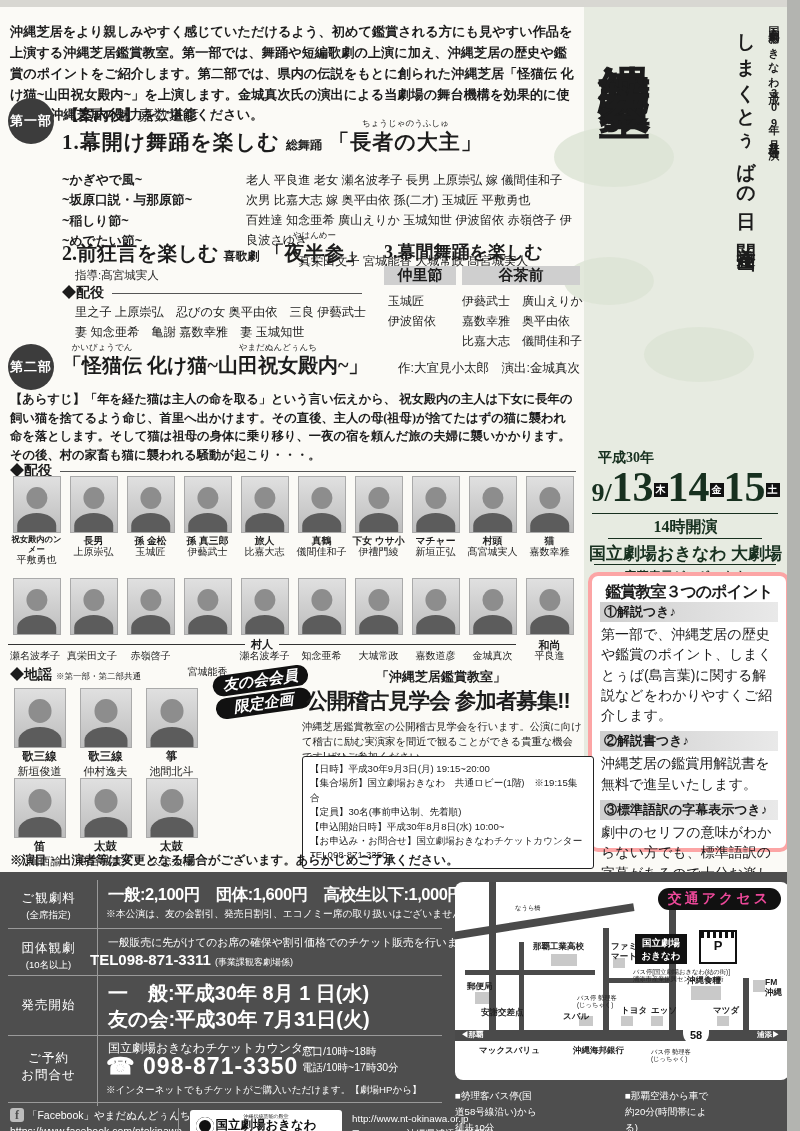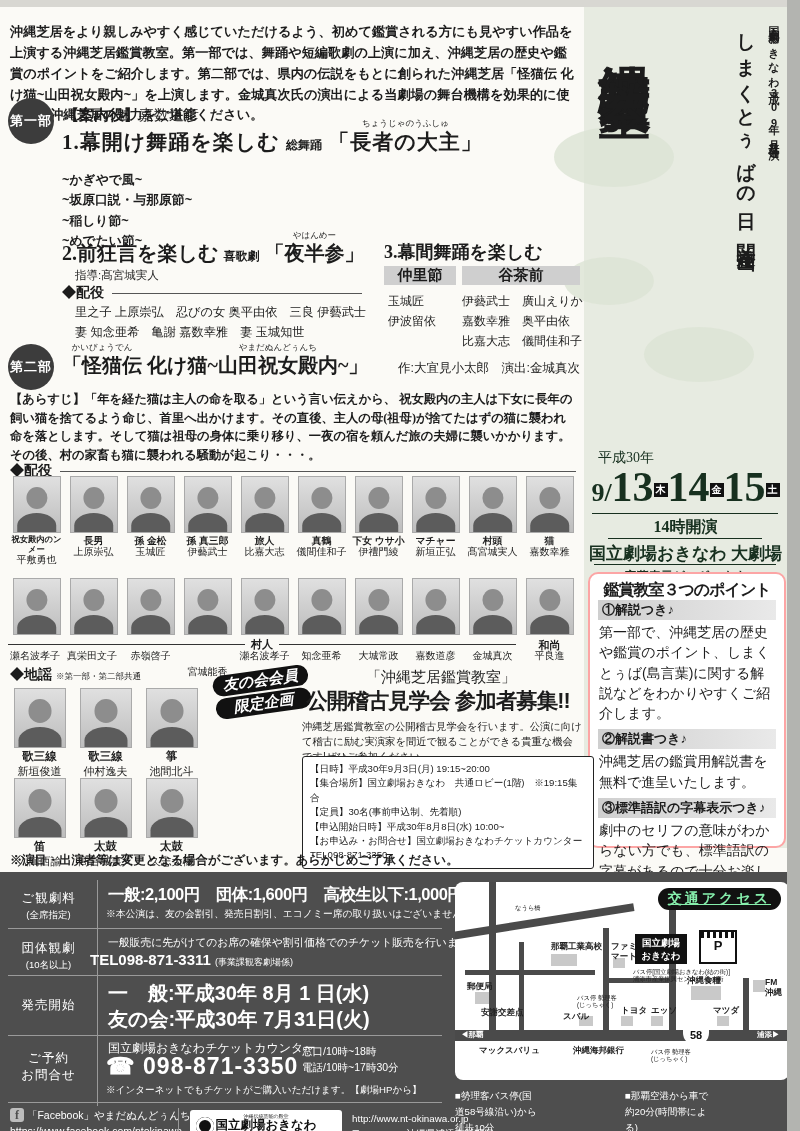--- a/index.html
+++ b/index.html
@@ -11,33 +11,33 @@
   .scan-top{left:0;top:0;width:800px;height:7px;background:#d8d7d2;}
   .scan-right{right:0;top:0;width:13px;height:1131px;background:#b3b4b0;}
   
   #rightcol{left:584px;top:7px;width:203px;height:841px;background:#e7ebe1;}
   .pattern{position:absolute;border-radius:50%;background:#dce3d5;opacity:.8;}
   .vert{writing-mode:vertical-rl;text-orientation:upright;}
   .edge-vert{right:6px;top:10px;font-size:11px;letter-spacing:2px;font-weight:700;}
   .sub-vert{right:28px;top:12px;font-size:19px;font-weight:900;letter-spacing:4px;}
   .title-vert{left:14px;top:16px;font-size:52px;font-weight:900;letter-spacing:3px;line-height:1;}
   .dateblock{left:0;top:442px;width:203px;text-align:center;color:#17301f;}
-  .era{position:absolute;left:14px;top:0;font-size:14px;font-weight:400;}
+  .era{position:absolute;left:14px;top:0;font-size:14px;font-weight:700;}
   .dateline{position:absolute;left:0;top:14px;width:203px;font-weight:900;}
   .dnum{font-size:42px;}.dslash{font-size:26px;}
   .wk{display:inline-block;background:#111;color:#fff;font-size:10px;width:14px;height:14px;line-height:14px;vertical-align:8px;font-weight:700;}
   .du{position:absolute;left:8px;top:64px;width:186px;border-top:1.5px solid #17301f;}
   .dtime{position:absolute;left:0;top:68px;width:203px;font-size:16px;font-weight:900;}
   .du2{position:absolute;left:24px;top:89px;width:154px;border-top:1px solid #17301f;}
   .dvenue{position:absolute;left:0;top:93px;width:203px;font-size:17px;font-weight:900;}
   .du3{position:absolute;left:10px;top:115px;width:182px;border-top:1px solid #17301f;}
   .dcap{position:absolute;left:0;top:119px;width:203px;font-size:12px;font-weight:900;}
   .dnote{position:absolute;left:0;top:138px;width:203px;font-size:8.5px;color:#333;}
   
-  #pointsbox{left:588px;top:572px;width:194px;height:272px;background:#fff;border:2px solid #fca5a5;border-radius:10px;}
+  #pointsbox{left:588px;top:572px;width:194px;height:272px;background:#fff;border:4px solid #fca5a5;border-radius:10px;}
   .pt-title{position:absolute;left:0;top:6px;width:100%;text-align:center;font-size:16px;font-weight:900;letter-spacing:-1px;}
   .pt-head{font-size:13px;font-weight:900;background:linear-gradient(90deg,#cfcfcf,#e9e9e9);padding:1px 4px;margin:6px 8px 2px 8px;}
   .pt-body{font-size:14px;line-height:1.45;margin:0 9px;}
   
   .intro{left:10px;top:22px;width:566px;font-size:13.2px;font-weight:700;line-height:1.58;}
   .badge{width:46px;height:46px;border-radius:50%;background:#3c3c3c;color:#fff;
     font-size:13px;font-weight:900;text-align:center;line-height:46px;letter-spacing:1px;}
   .guide{left:64px;top:106px;font-size:15px;}
   .guide b{font-weight:900;}
   .h1a{left:62px;top:128px;font-size:21px;font-weight:900;letter-spacing:1px;}
@@ -73,21 +73,21 @@
   .jhead{left:10px;top:666px;font-size:14px;font-weight:900;}
   .jnote{font-size:8.5px;font-weight:400;}
   .jcell{position:absolute;width:63px;text-align:center;}
   .jcell .photo{width:50px;height:58px;margin:0 auto;}
   .jrole{font-size:11.5px;font-weight:900;margin-top:1px;}
   .jname{font-size:11px;}
   
   .tbadge{left:214px;top:668px;width:96px;transform:rotate(-8deg);text-align:center;}
   .tbadge div{background:#111;color:#fff;font-weight:900;font-style:italic;border-radius:14px;padding:1px 6px;margin:2px 0;}
   .tb1{font-size:15px;}.tb2{font-size:15px;}
-  .ttitle1{left:300px;top:668px;width:282px;text-align:center;font-size:15px;font-weight:400;}
+  .ttitle1{left:300px;top:668px;width:282px;text-align:center;font-size:13px;font-weight:700;}
   .ttitle2{left:292px;top:686px;width:292px;text-align:center;font-size:21.5px;font-weight:900;letter-spacing:-1px;}
   .tlead{left:302px;top:720px;width:280px;font-size:10.3px;line-height:1.45;}
   .tbox{left:302px;top:756px;width:276px;border:1.5px solid #222;border-radius:3px;padding:5px 7px;font-size:9.6px;line-height:1.5;background:#fff;}
   .disclaimer{left:10px;top:852px;font-size:12.3px;font-weight:900;}
   
   #band{left:0;top:872px;width:800px;height:259px;background:#4e4e4e;color:#fff;}
   .vline{position:absolute;left:97px;top:8px;width:1px;height:226px;background:#9a9a9a;}
   .hline{position:absolute;left:8px;width:434px;height:1px;background:#9a9a9a;}
   .rowlabel{position:absolute;left:0;width:97px;text-align:center;font-size:12.5px;letter-spacing:1px;}
   .rowlabel small{font-size:9.5px;letter-spacing:0;}
@@ -110,22 +110,22 @@
   .logobox{position:absolute;left:190px;top:214px;width:152px;height:32px;background:#fff;color:#111;border-radius:3px;text-align:center;}
   .logodot{position:absolute;left:6px;top:7px;width:18px;height:18px;border-radius:50%;background:#111;box-shadow:inset 0 0 0 3px #fff,inset 0 0 0 6px #111;}
   .logotop{font-size:5px;line-height:1.2;margin-top:3px;}
   .logomain{font-size:12.5px;font-weight:900;line-height:1.1;}
   .urlblk{position:absolute;left:352px;top:216px;font-size:9.8px;line-height:1.5;}
   
   #mapcard{position:absolute;left:455px;top:10px;width:334px;height:198px;background:#fff;border-radius:8px;color:#111;overflow:hidden;}
   .road{position:absolute;background:#4a4a4a;}
   .maplbl{position:absolute;font-size:8.5px;font-weight:700;color:#222;line-height:1.15;}
   .tiny{font-size:6.3px;font-weight:400;}
-  .mtitle{position:absolute;right:8px;top:6px;background:#111;color:#86efac;font-size:14px;font-weight:900;
-    letter-spacing:3px;padding:2px 10px;border-radius:12px;text-decoration:underline;}
+  .mtitle{position:absolute;right:8px;top:6px;background:#111;color:#ec4899;font-size:14px;font-weight:900;
+    letter-spacing:3px;padding:2px 10px;border-radius:12px;}
   .theaterbox{position:absolute;left:180px;top:52px;width:52px;height:28px;background:#111;color:#fff;
     font-size:9.5px;font-weight:700;text-align:center;line-height:1.4;padding-top:2px;}
   .pbox{position:absolute;left:244px;top:48px;width:34px;height:30px;background:#fff;border:2px solid #111;
     text-align:center;font-weight:900;font-size:13px;}
   .pbox::before{content:"";position:absolute;left:0;top:0;width:100%;height:6px;background:repeating-linear-gradient(90deg,#111 0 3px,#fff 3px 6px);}
   .shield{position:absolute;left:228px;top:143px;width:26px;height:20px;background:#fff;border-radius:4px 4px 12px 12px;
     color:#111;font-size:11px;font-weight:900;text-align:center;line-height:20px;}
   .mapnotes{position:absolute;left:455px;top:216px;width:340px;font-size:9.6px;line-height:1.65;color:#fff;display:flex;}
   .mapnotes div{width:50%;}
   .bldg{position:absolute;background:#c9c9c9;}
@@ -181,20 +181,26 @@
   <div class="abs h1a serif">
     <span>1.幕開け舞踊を楽しむ</span>
     <span class="genre">総舞踊</span>
     <span class="rubyc"><span class="rt">ちょうじゃのうふしゅ</span><span>「長者の大主」</span></span>
   </div>
   <div class="abs songs">
     <div>~かぎやで風~</div>
     <div>~坂原口説・与那原節~</div>
     <div>~稲しり節~</div>
     <div>~めでたい節~</div>
+  </div>
+  <div class="abs castcol">
+    <div>老人 平良進  老女 瀬名波孝子  長男 上原崇弘  嫁 儀間佳和子</div>
+    <div>次男 比嘉大志  嫁 奥平由依  孫(二才) 玉城匠 平敷勇也</div>
+    <div>百姓達 知念亜希 廣山えりか 玉城知世 伊波留依 赤嶺啓子 伊良波さゆき</div>
+    <div style="text-align:center;">真栄田文子 宮城能香 大城常政 髙宮城実人</div>
   </div>
 
   <div class="abs h2a serif">
     <span>2.前狂言を楽しむ</span>
     <span class="genre">喜歌劇</span>
     <span class="rubyc"><span class="rt">やはんめー</span><span>「夜半参」</span></span>
   </div>
   <div class="abs coach">指導:髙宮城実人</div>
   <div class="abs casthead">
     <span>◆配役</span>
@@ -464,21 +470,21 @@
       <div class="bldg" style="left:158px;top:76px;width:12px;height:10px;"></div>
       <div class="bldg" style="left:20px;top:110px;width:14px;height:12px;"></div>
       <div class="bldg" style="left:124px;top:134px;width:14px;height:10px;"></div>
       <div class="bldg" style="left:166px;top:134px;width:12px;height:10px;"></div>
       <div class="bldg" style="left:196px;top:134px;width:12px;height:10px;"></div>
       <div class="bldg" style="left:262px;top:134px;width:12px;height:10px;"></div>
       <div class="bldg" style="left:236px;top:104px;width:30px;height:14px;"></div>
       <div class="bldg" style="left:298px;top:98px;width:12px;height:12px;"></div>
       <div class="mtitle">交通アクセス</div>
       <div class="maplbl tiny" style="left:60px;top:22px;">なうら橋</div>
-      <div class="maplbl" style="left:96px;top:60px;">那覇工業高校</div>
+      <div class="maplbl" style="left:78px;top:60px;">那覇工業高校</div>
       <div class="maplbl" style="left:156px;top:60px;">
         <div>ファミリー</div>
           <div>マート</div>
       </div>
       <div class="theaterbox">
         <div>国立劇場</div>
           <div>おきなわ</div>
       </div>
       <div class="pbox"><span style="position:relative;top:6px;">P</span></div>
       <div class="maplbl tiny" style="left:178px;top:86px;width:120px;">

